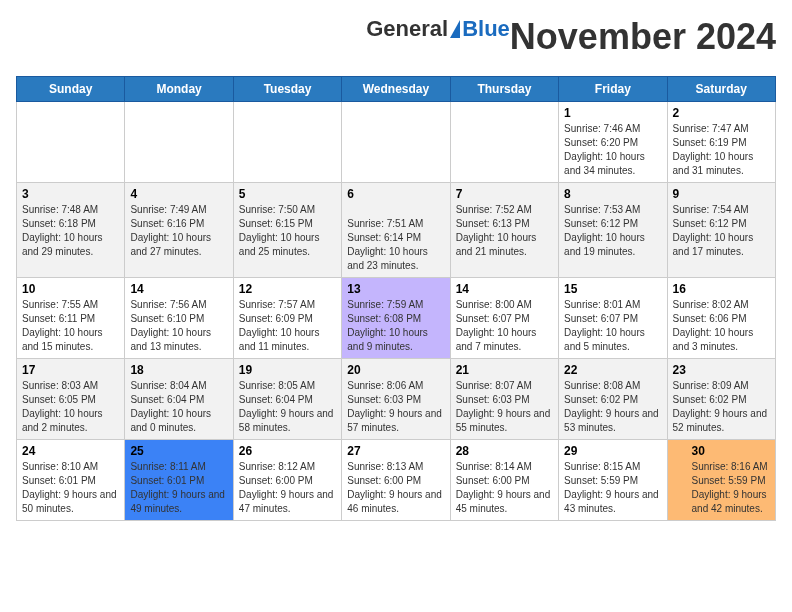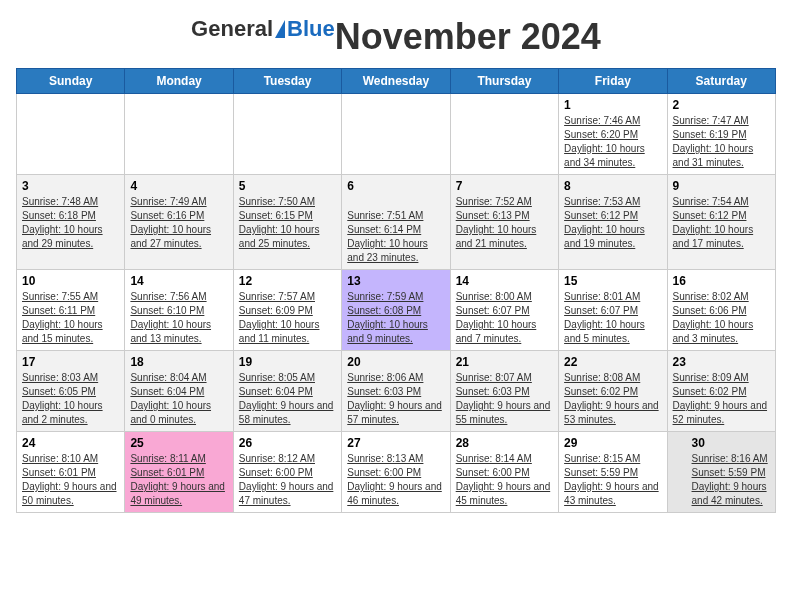--- a/index.html
+++ b/index.html
@@ -5,23 +5,23 @@
     * { box-sizing: border-box; margin: 0; padding: 0; }
     body {
       font-family: Arial, sans-serif;
       background: #fff;
       width: 792px;
       min-height: 612px;
       padding: 16px;
     }
     .header-area {
       display: flex;
-      justify-content: center;
+      justify-content: flex-end;
       align-items: flex-start;
-      margin-bottom: 10px;
+      margin-bottom: 18px;
     }
     .logo {
       display: flex;
       flex-direction: column;
       align-items: flex-start;
     }
     .logo-text {
       display: flex;
       align-items: center;
       font-size: 22px;
@@ -78,21 +78,20 @@
     }
     .day-number {
       font-weight: bold;
       font-size: 12px;
       margin-bottom: 2px;
     }
     .day-info {
       font-size: 10px;
       color: #333;
       line-height: 1.4;
-      text-decoration: underline;
     }
     .empty { background: #fff; }
   </style>
 </head>
 <body>
 
 <div class="header-area">
   <div class="logo">
     <div class="logo-text">
       <span class="logo-general">General</span>
@@ -269,21 +268,21 @@
 Daylight: 9 hours and 52 minutes.</div>
         </td>
       </tr>
       <tr>
         <td style="background-color: rgb(255, 255, 255);">
           <div class="day-number">24</div>
           <div class="day-info" style="white-space: pre-line;">Sunrise: 8:10 AM
 Sunset: 6:01 PM
 Daylight: 9 hours and 50 minutes.</div>
         </td>
-        <td style="background-color: #f9a8d4;">
+        <td style="background-color: #3b82f6;">
           <div class="day-number">25</div>
           <div class="day-info" style="white-space: pre-line;">Sunrise: 8:11 AM
 Sunset: 6:01 PM
 Daylight: 9 hours and 49 minutes.</div>
         </td>
         <td style="background-color: rgb(255, 255, 255);">
           <div class="day-number">26</div>
           <div class="day-info" style="white-space: pre-line;">Sunrise: 8:12 AM
 Sunset: 6:00 PM
 Daylight: 9 hours and 47 minutes.</div>
@@ -299,21 +298,21 @@
           <div class="day-info" style="white-space: pre-line;">Sunrise: 8:14 AM
 Sunset: 6:00 PM
 Daylight: 9 hours and 45 minutes.</div>
         </td>
         <td style="background-color: rgb(255, 255, 255);">
           <div class="day-number">29</div>
           <div class="day-info" style="white-space: pre-line;">Sunrise: 8:15 AM
 Sunset: 5:59 PM
 Daylight: 9 hours and 43 minutes.</div>
         </td>
-        <td style="background-color: #e5e5e5; padding-left: 24px;">
+        <td style="background-color: #fdba74; padding-left: 24px;">
           <div class="day-number">30</div>
           <div class="day-info" style="white-space: pre-line;">Sunrise: 8:16 AM
 Sunset: 5:59 PM
 Daylight: 9 hours and 42 minutes.</div>
         </td>
       </tr>
     </tbody>
 </table>
 
 </body></html>

